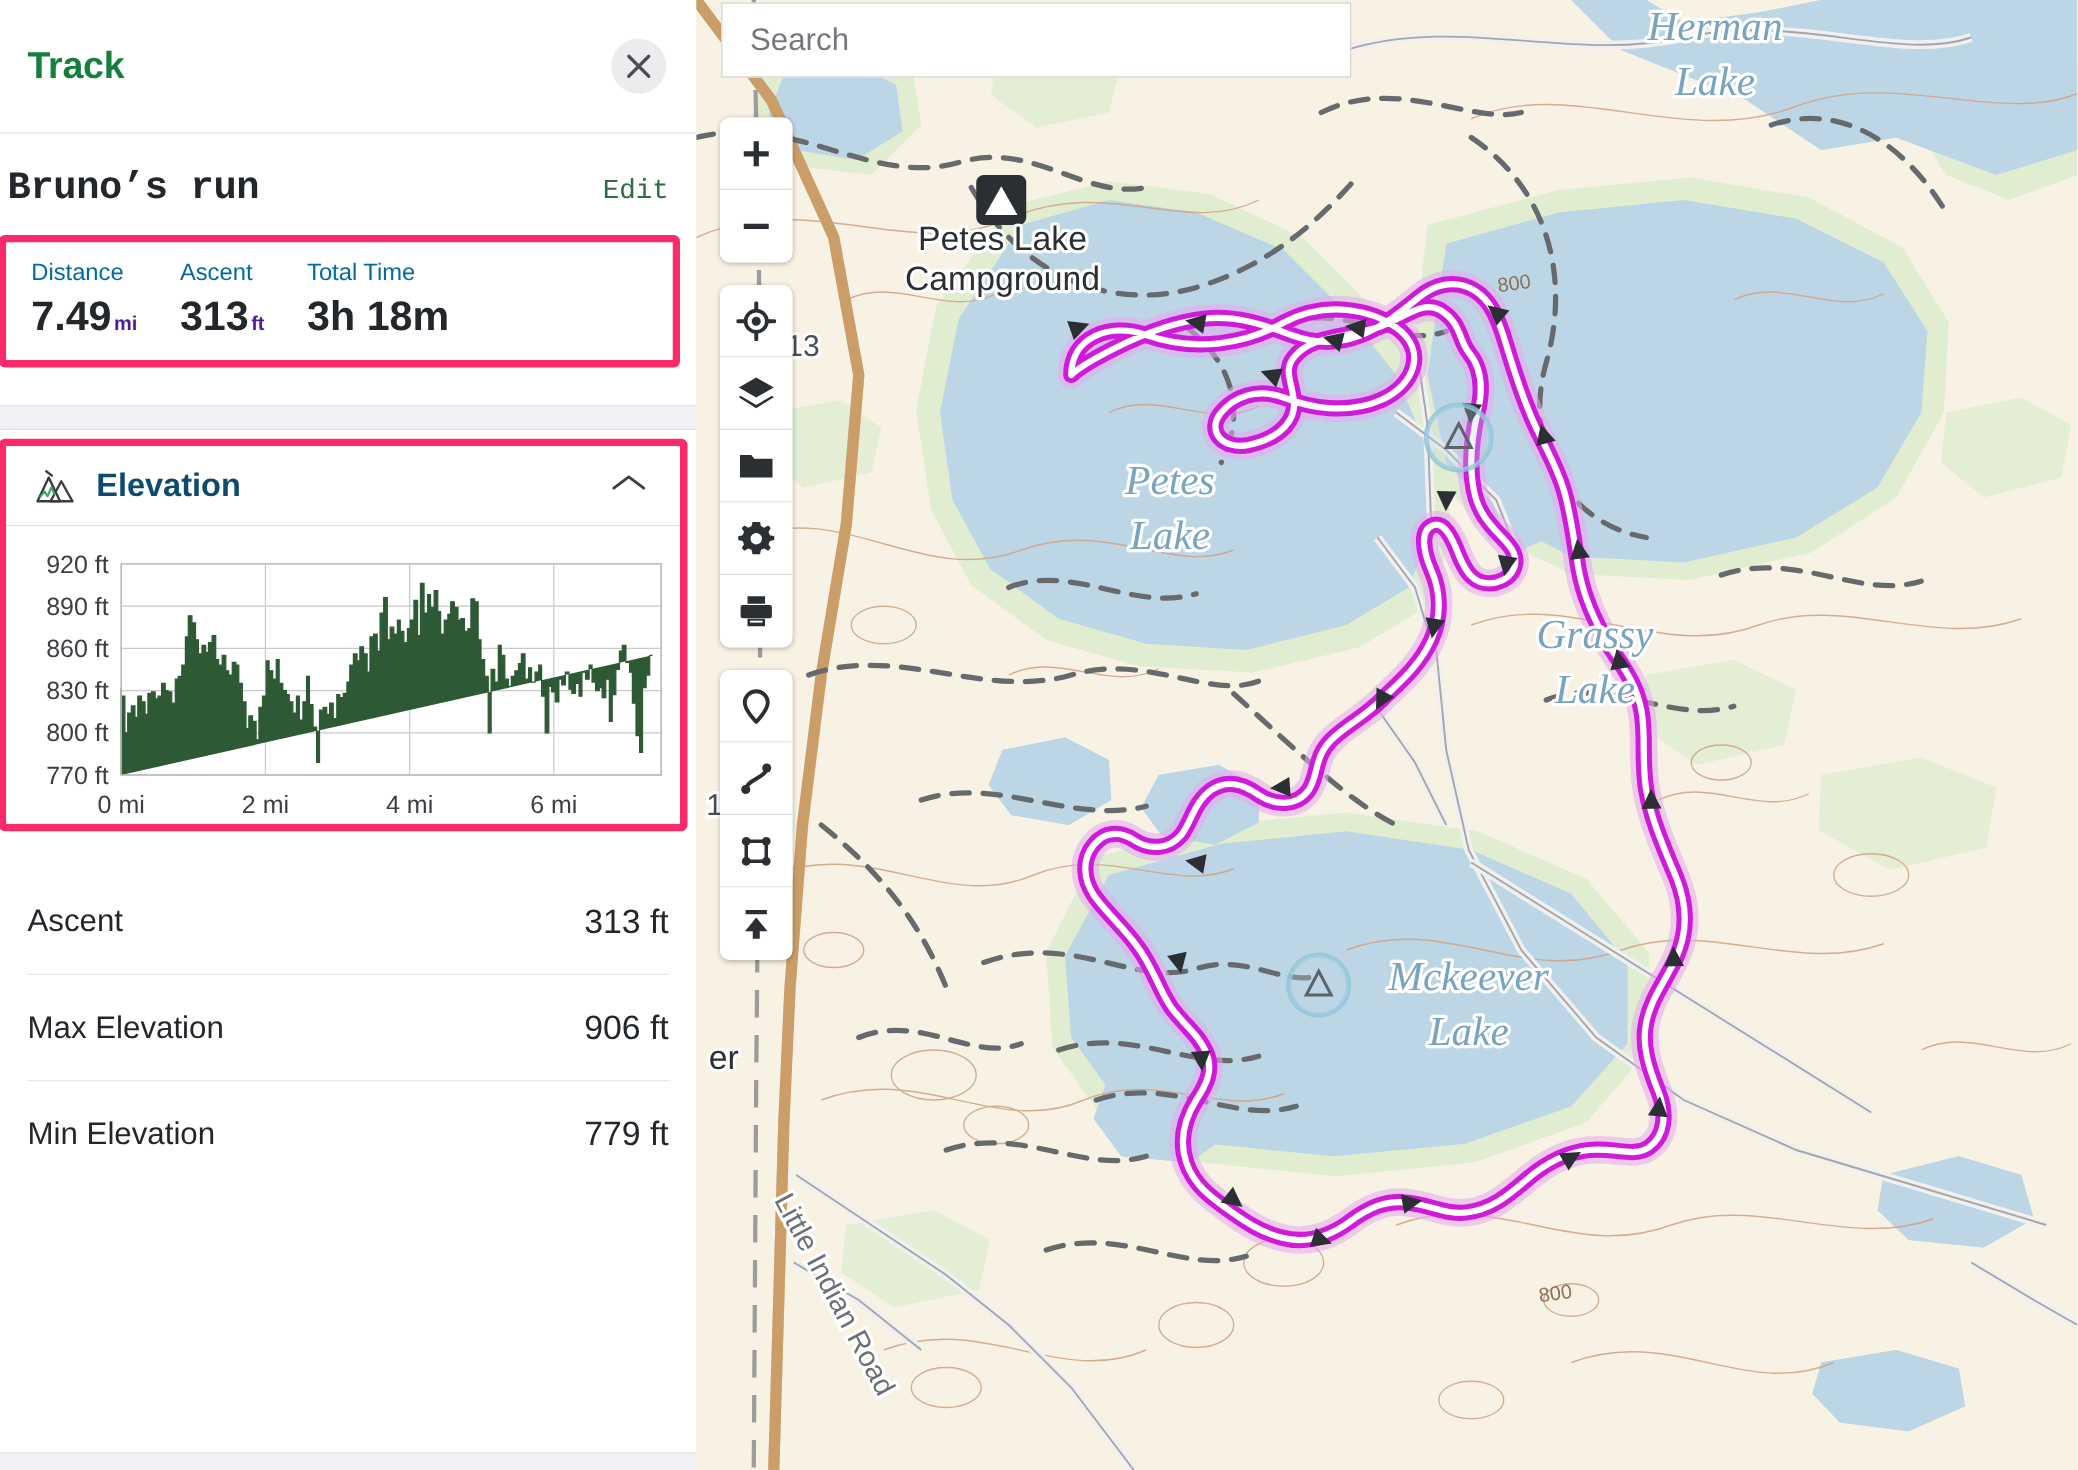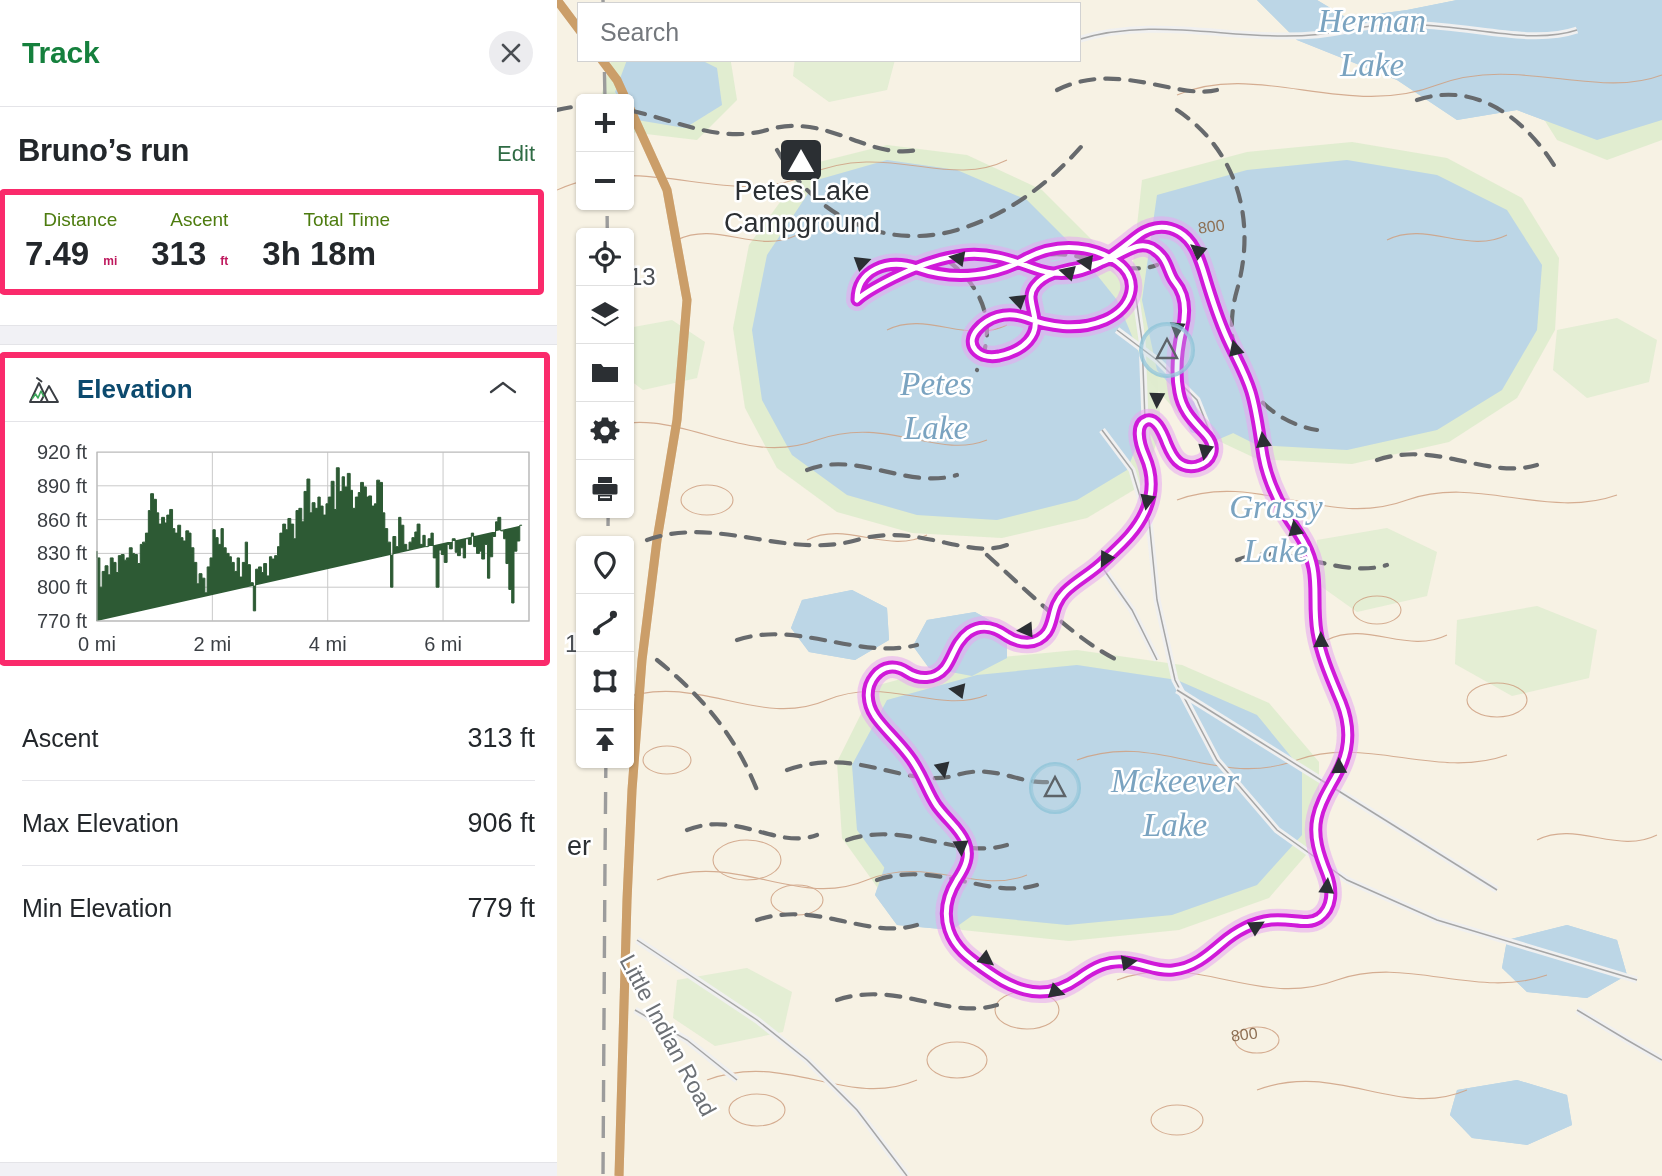--- a/index.html
+++ b/index.html
@@ -29,21 +29,21 @@
     font-size: 30px; font-weight: bold; color: #15803d; letter-spacing: -0.2px;
   }
   .close-btn {
     width: 44px; height: 44px; border-radius: 50%;
     background: #ececef;
     display: flex; align-items: center; justify-content: center;
     cursor: pointer;
   }
   .close-btn svg { display:block; }
 
-  .track-block { padding: 26px 22px 0 18px; }
+  .track-block { padding: 26px 22px 0 6px; font-family: Liberation Mono, monospace; }
   .track-title-row { display: flex; align-items: baseline; justify-content: space-between; }
   .track-name { font-size: 31px; font-weight: bold; color: #23272b; letter-spacing: -0.3px; }
   .edit-link { font-size: 22px; color: #2f6b44; cursor: pointer; }
   .track-date { font-size: 21px; color: #4c5055; margin-top: 11px; }
 
   
   .hl {
     border: 6px solid #fa2a6b;
     border-radius: 5px;
   }
@@ -52,23 +52,23 @@
     width: 545px;
   }
   .summary-inner {
     background: #fff;
     padding: 14px 0 16px 20px;
     display: flex;
     align-items: flex-end;
   }
   .summary-stat { margin-right: 34px; }
   .summary-stat.first { margin-right: 34px; }
-  .summary-label { font-size: 19px; color: #4d7c0f; margin-bottom: 4px; text-align: right; }
+  .summary-label { font-size: 19px; color: #0369a1; margin-bottom: 4px; }
   .summary-value { font-size: 33px; font-weight: bold; color: #23272b; white-space: nowrap; }
-  .summary-value .unit { font-size: 12px; font-weight: bold; color: #be185d; margin-left: 14px; }
+  .summary-value .unit { font-size: 16px; font-weight: bold; color: #4c1d95; margin-left: 2px; }
 
   .divider-band { height: 20px; background: #f1f1f5; border-top:1px solid #e4e4e8; border-bottom:1px solid #e4e4e8; margin-top: 30px; }
 
   
   .elev-wrap {
     margin: 7px 0 0 -1px;
     width: 551px;
   }
   .elev-inner { background:#fff; }
   .elev-header {

